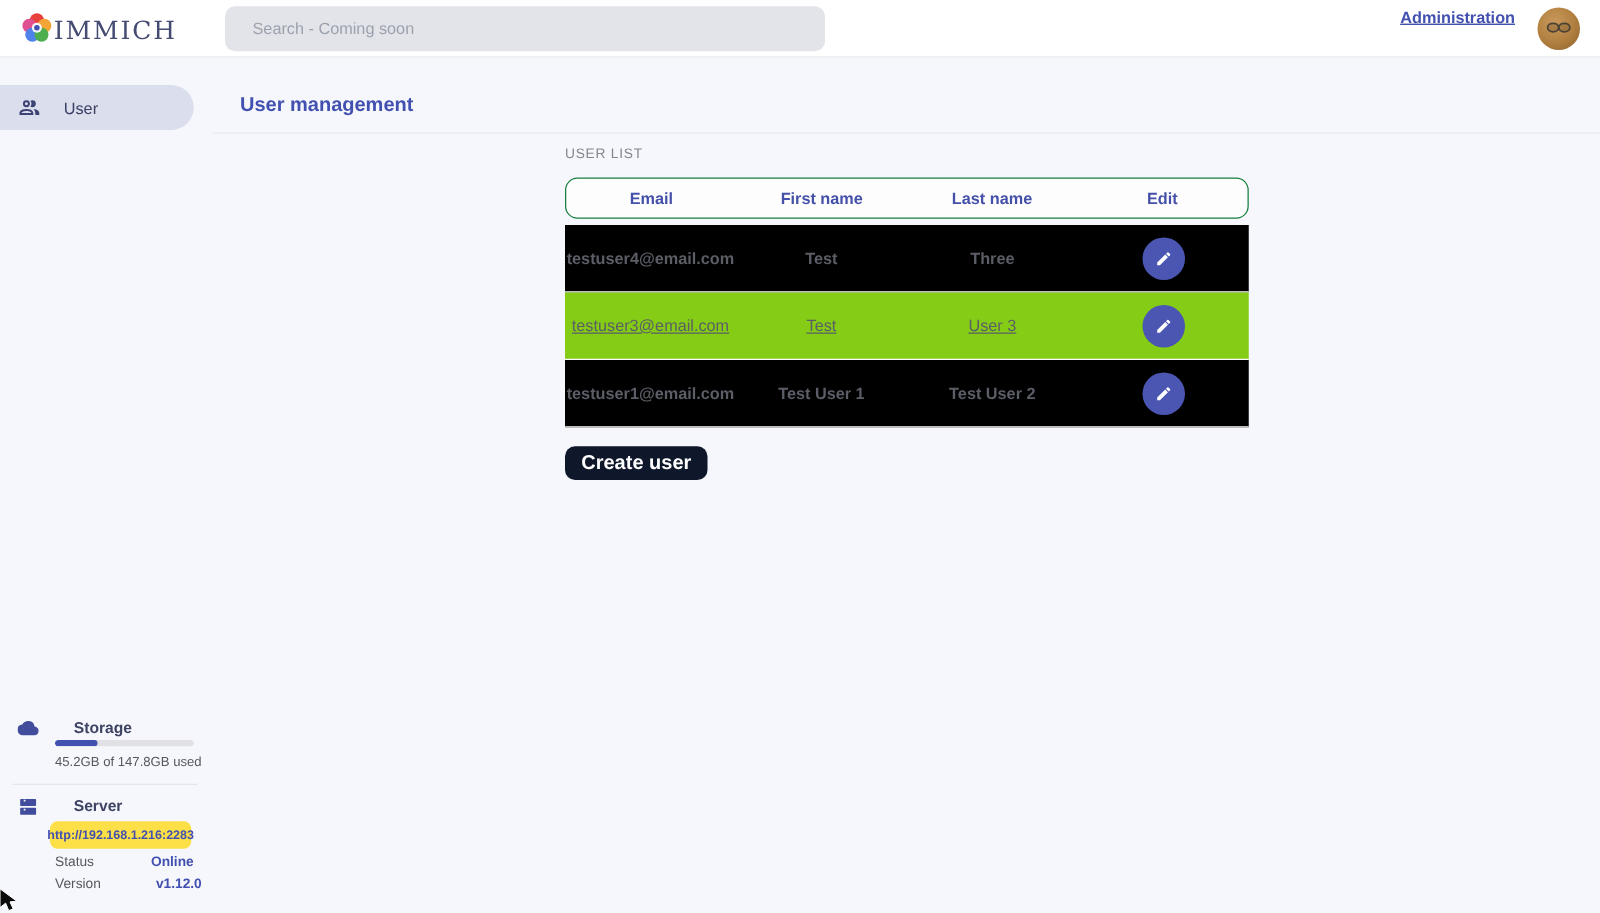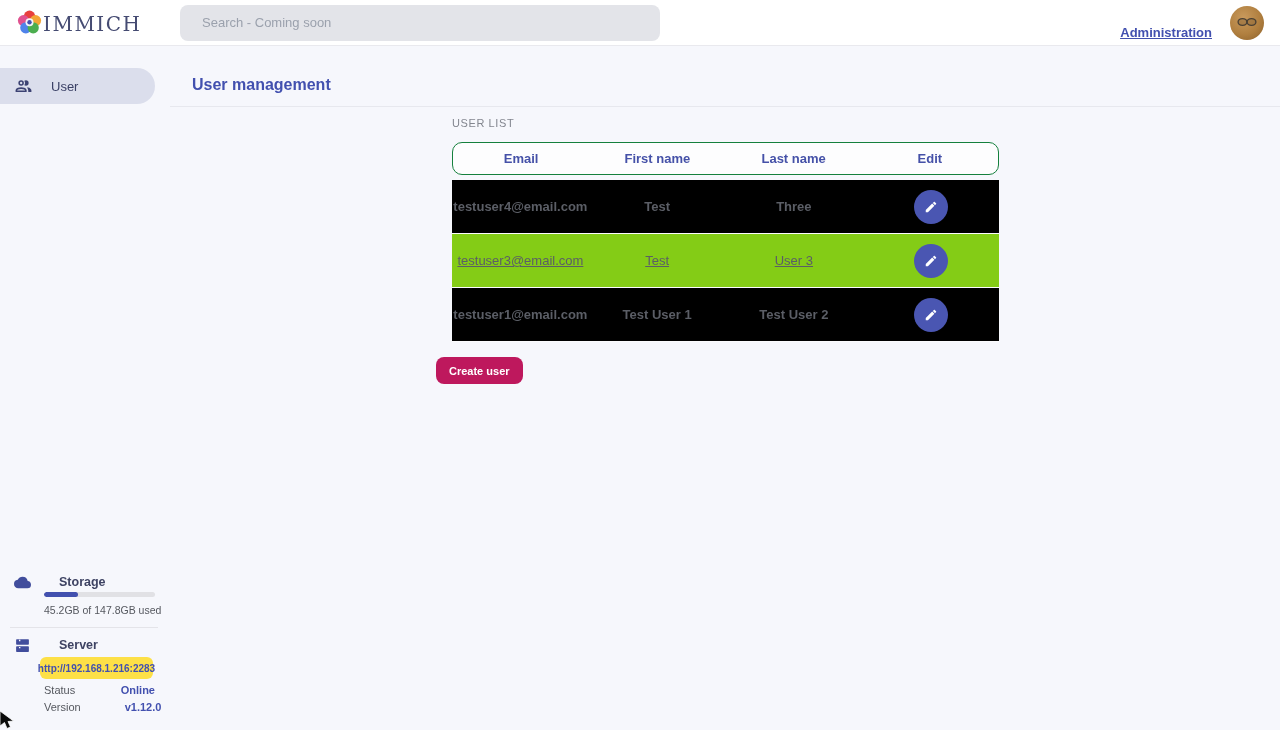--- a/index.html
+++ b/index.html
@@ -24,21 +24,21 @@
     font-size: 20px; letter-spacing: 1.5px; color: #454b72; font-weight: 400;
   }
   .search-wrap { margin-left: 4px; }
   .search-input {
     width: 480px; height: 36px; background: #e3e4e9; border: none; border-radius: 8px;
     padding: 0 22px; font-size: 13px; color: #5b5e66; font-family: "Liberation Sans", sans-serif;
     outline: none;
   }
   .search-input::placeholder { color: #9ba1ad; }
   .topbar-right {
-    margin-left: auto; display: flex; align-items: flex-end; gap: 18px; margin-right: 16px; text-decoration: underline;
+    margin-left: auto; display: flex; align-items: flex-start; gap: 18px; margin-right: 16px; text-decoration: underline;
   }
   .admin-link { font-size: 13px; font-weight: 700; color: #4250af; text-decoration: underline; }
   .avatar {
     width: 34px; height: 34px; border-radius: 50%;
     background: radial-gradient(circle at 40% 35%, #c99a5d 0%, #b07f3f 55%, #8a5f2a 100%);
     overflow: hidden; display: flex; align-items: center; justify-content: center;
   }
 
   
   .sidebar-item {
@@ -76,23 +76,23 @@
   .trow.odd  { background: #000000; font-weight: bold; }
   .trow.even { background: #84cc16; text-decoration: underline; }
   .trow .td { text-align: center; font-size: 13px; color: #5b5e66; }
   .edit-cell { display: flex; justify-content: center; }
   .edit-btn {
     width: 34px; height: 34px; border-radius: 50%; border: none; cursor: pointer;
     background: #4a56b2; display: flex; align-items: center; justify-content: center;
   }
 
   .create-btn {
-    position: absolute; top: 357px; left: 436px;
+    position: absolute; top: 357px; left: 452px;
     height: 27px; padding: 0 13px; border: none; border-radius: 8px; cursor: pointer;
-    background: #be185d; color: #ffffff; font-size: 11px; font-weight: 600;
+    background: #0f172a; color: #ffffff; font-size: 16px; font-weight: 600;
     font-family: "Liberation Sans", sans-serif;
   }
 
   
   .panel-icon { position: absolute; left: 14px; width: 17px; height: 17px; }
   .panel-heading { position: absolute; left: 59px; font-size: 12.5px; font-weight: 700; color: #3e4363; }
 
   .storage-bar {
     position: absolute; left: 44px; top: 592px; width: 111px; height: 5px;
     background: #e1e1e5; border-radius: 3px; overflow: hidden;

